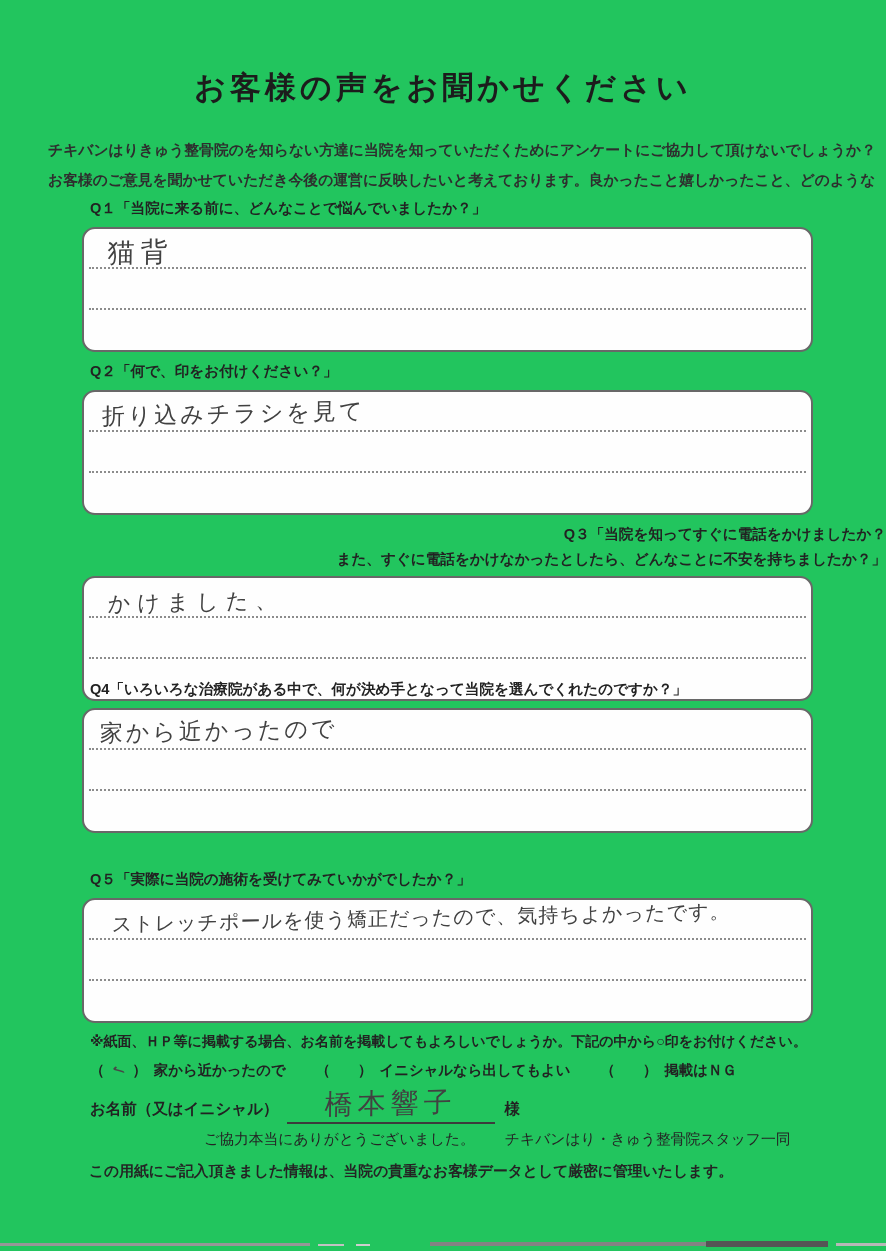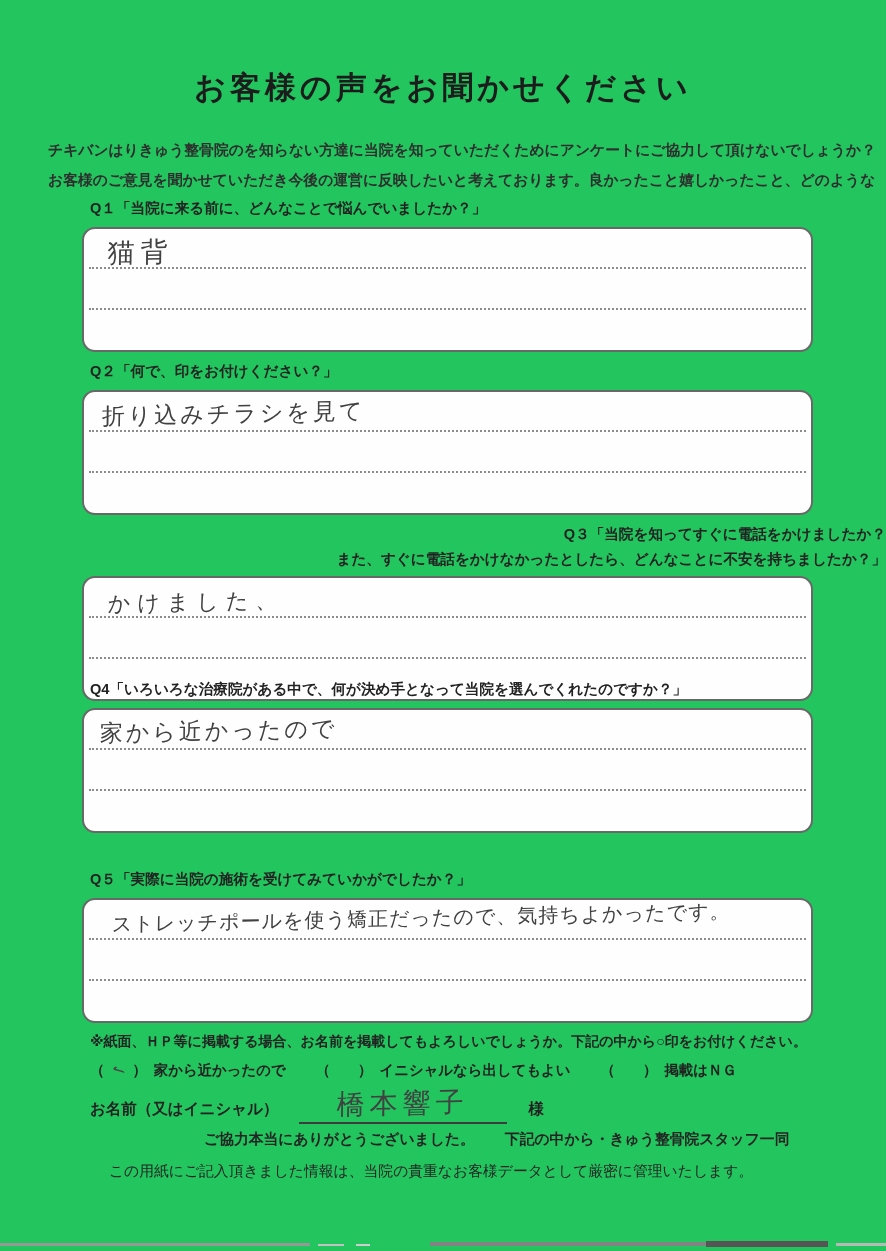--- a/index.html
+++ b/index.html
@@ -97,47 +97,46 @@
   .paren { font-weight: bold; }
   .mark-slot {
     display: inline-block; width: 14px; text-align: center;
     font-size: 17px; color: #474747; font-weight: 400;
     transform: rotate(70deg); transform-origin: center;
   }
 
   
   .name-row {
     position: absolute; top: 1086px; left: 90px;
-    display: flex; align-items: flex-end; gap: 14px;
+    display: flex; align-items: flex-end; gap: 2px;
   }
   .name-label { font-size: 15.5px; font-weight: bold; color: #222; padding-bottom: 4px; white-space: nowrap; }
   .name-underline {
     display: inline-block;
     min-width: 188px;
     border-bottom: 2.5px solid #3c3c3c;
     text-align: center;
     padding: 0 10px 0 10px;
     margin-left: 6px;
   }
   .name-underline .hw { display: inline-block; font-size: 28px; letter-spacing: 5px; margin-bottom: -2px; }
   .name-suffix { font-size: 15.5px; font-weight: bold; color: #222; padding-bottom: 4px; margin-left: 8px; }
 
   
   .thanks-row {
     position: absolute; top: 1130px; left: 204px;
     display: flex; gap: 30px;
-    font-size: 14.8px; font-weight: bold; color: #242424;
+    font-size: 14.8px; font-weight: normal; color: #242424;
     white-space: nowrap;
   }
   .privacy-row {
     position: absolute; top: 1162px; left: 0; width: 822px;
     text-align: center;
-    font-size: 14.8px; font-weight: normal; color: #242424;
-    white-space: nowrap;
-    padding-left: 20px;
+    font-size: 14.8px; font-weight: bold; color: #242424;
+    white-space: nowrap;
   }
 
   
   .scan-strip span { position: absolute; display: block; }
   .strip1 { top: 1243px; left: 0;    width: 310px; height: 3px; background: #979797; }
   .strip2 { top: 1244px; left: 318px; width: 26px;  height: 2px; background: #c2c2c2; }
   .strip3 { top: 1244px; left: 356px; width: 14px;  height: 2px; background: #cecece; }
   .strip4 { top: 1242px; left: 430px; width: 276px; height: 4px; background: #838383; }
   .strip5 { top: 1241px; left: 706px; width: 122px; height: 6px; background: #555555; }
   .strip6 { top: 1243px; left: 836px; width: 50px;  height: 3px; background: #b8b8b8; }
@@ -226,21 +225,21 @@
   <div class="name-row">
     <span class="name-label">お名前（又はイニシャル）</span>
     <span class="name-underline">
       <span class="hw">橋本響子</span>
     </span>
     <span class="name-suffix">様</span>
   </div>
 
   <div class="thanks-row">
     <span>ご協力本当にありがとうございました。</span>
-    <span>下記の中から・きゅう整骨院スタッフ一同</span>
+    <span>チキバンはり・きゅう整骨院スタッフ一同</span>
   </div>
 
   <div class="privacy-row">この用紙にご記入頂きました情報は、当院の貴重なお客様データとして厳密に管理いたします。</div>
 
   <div class="scan-strip">
     <span class="strip1"></span>
     <span class="strip2"></span>
     <span class="strip3"></span>
     <span class="strip4"></span>
     <span class="strip5"></span>

